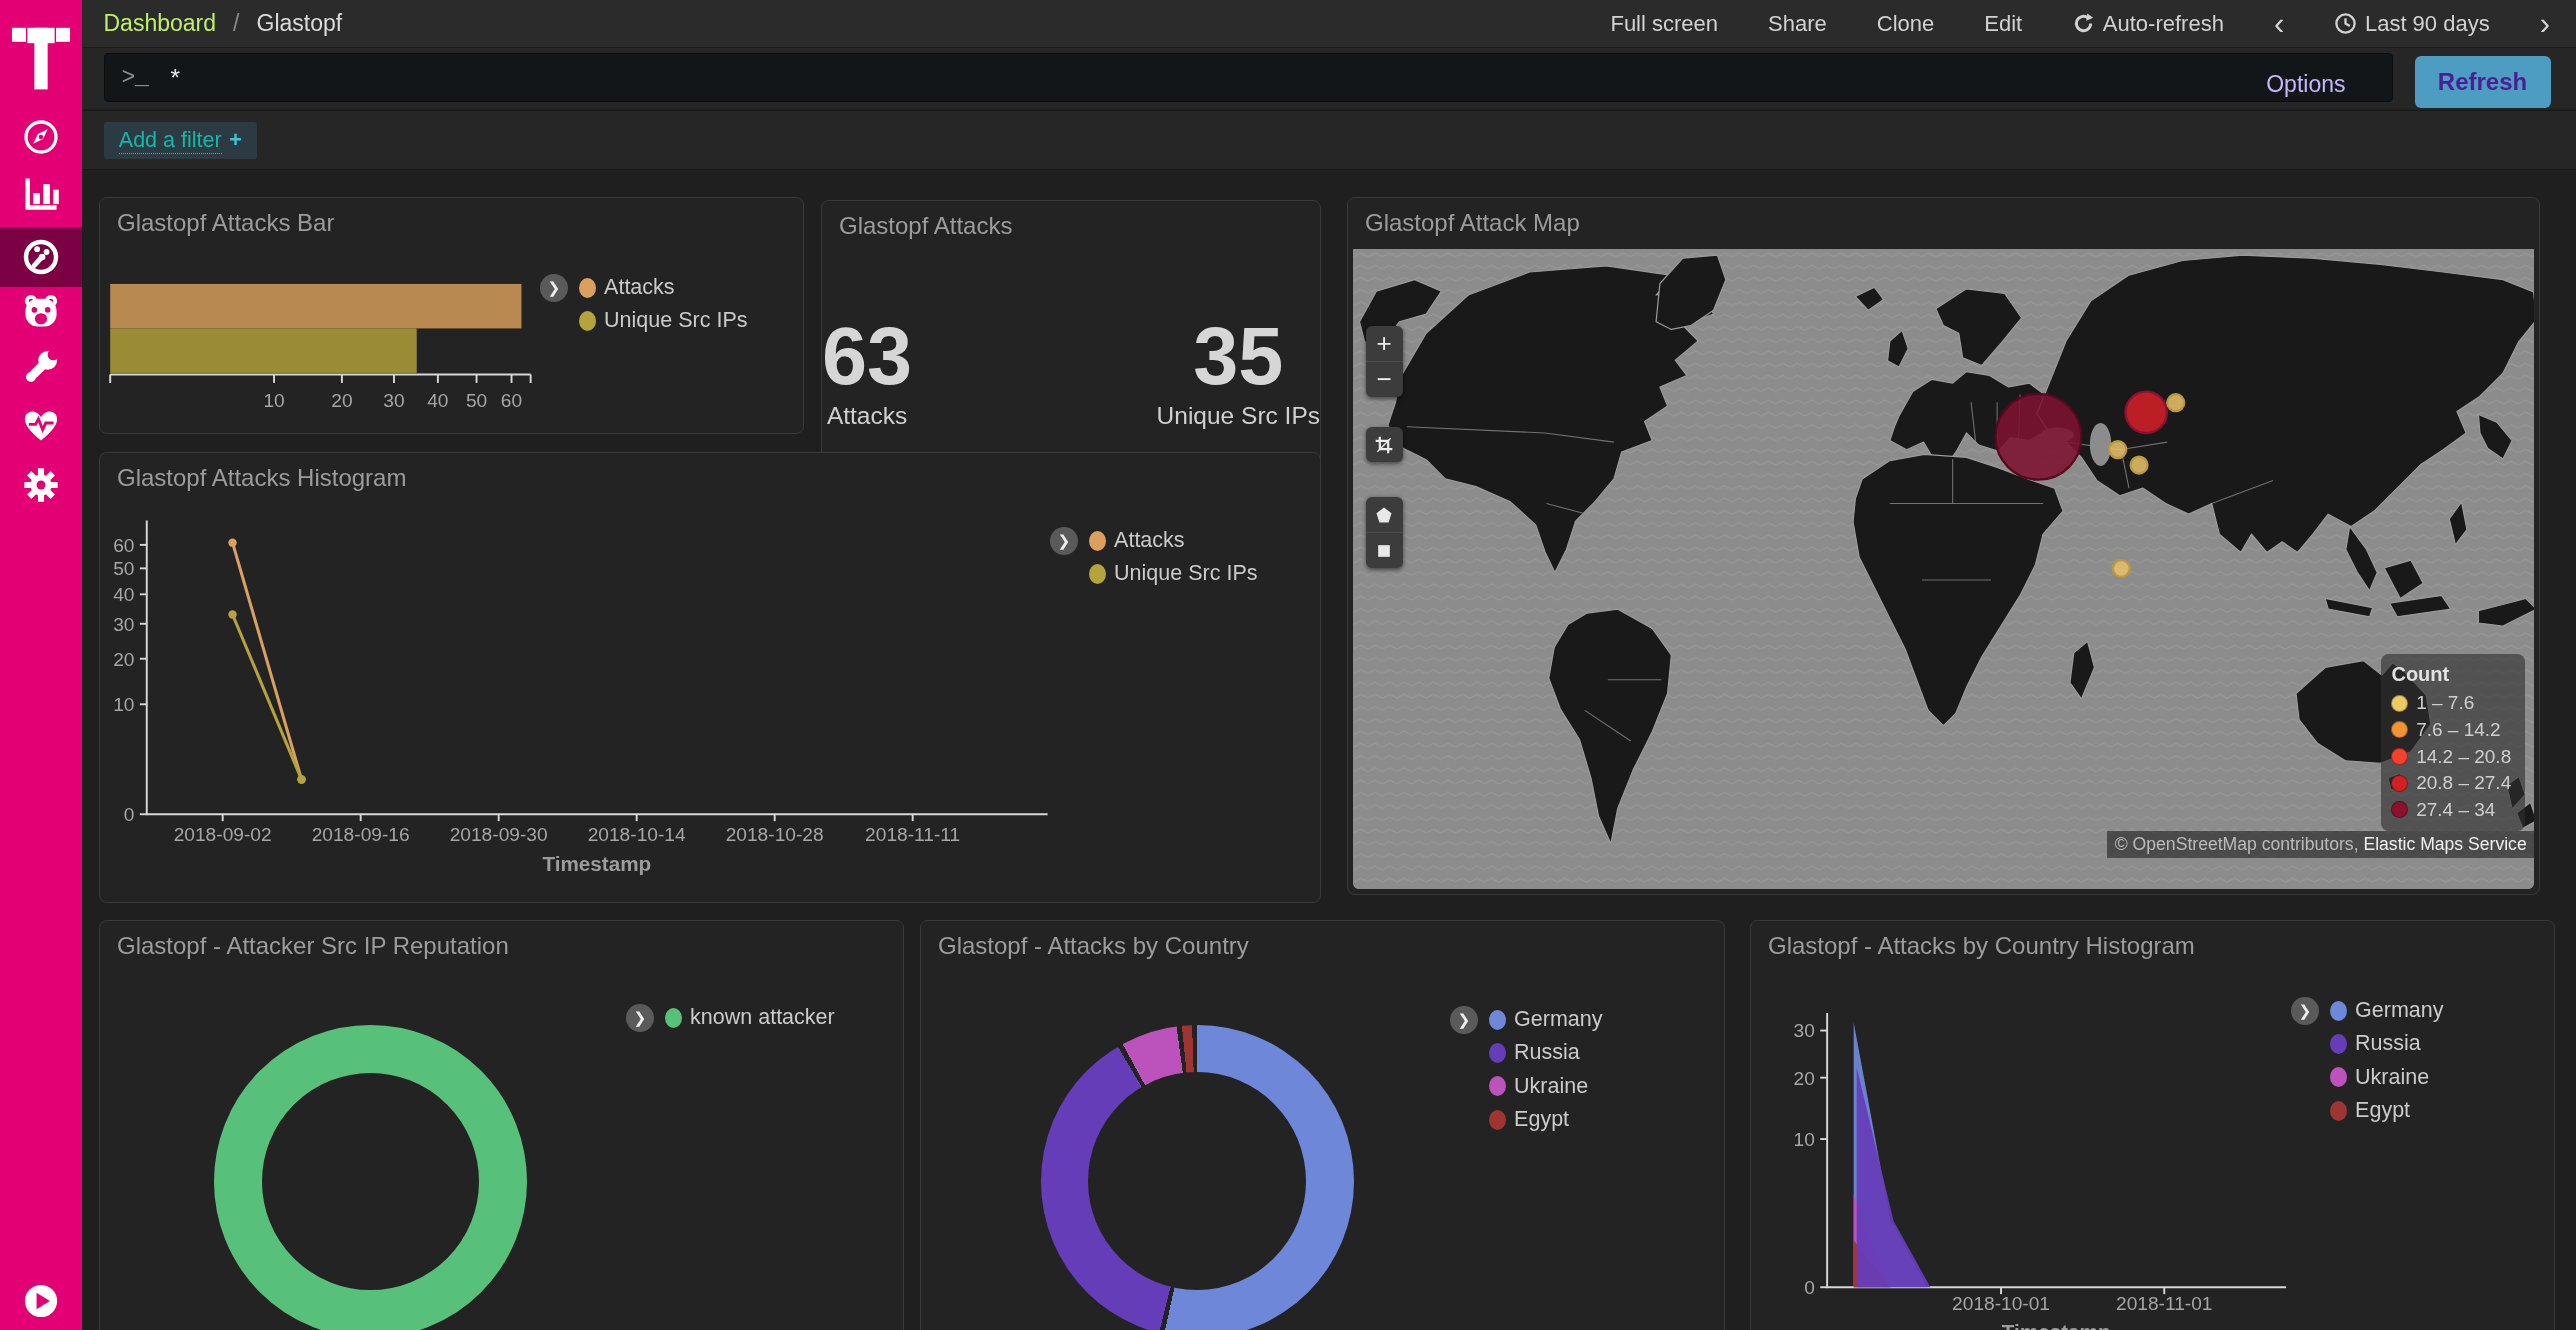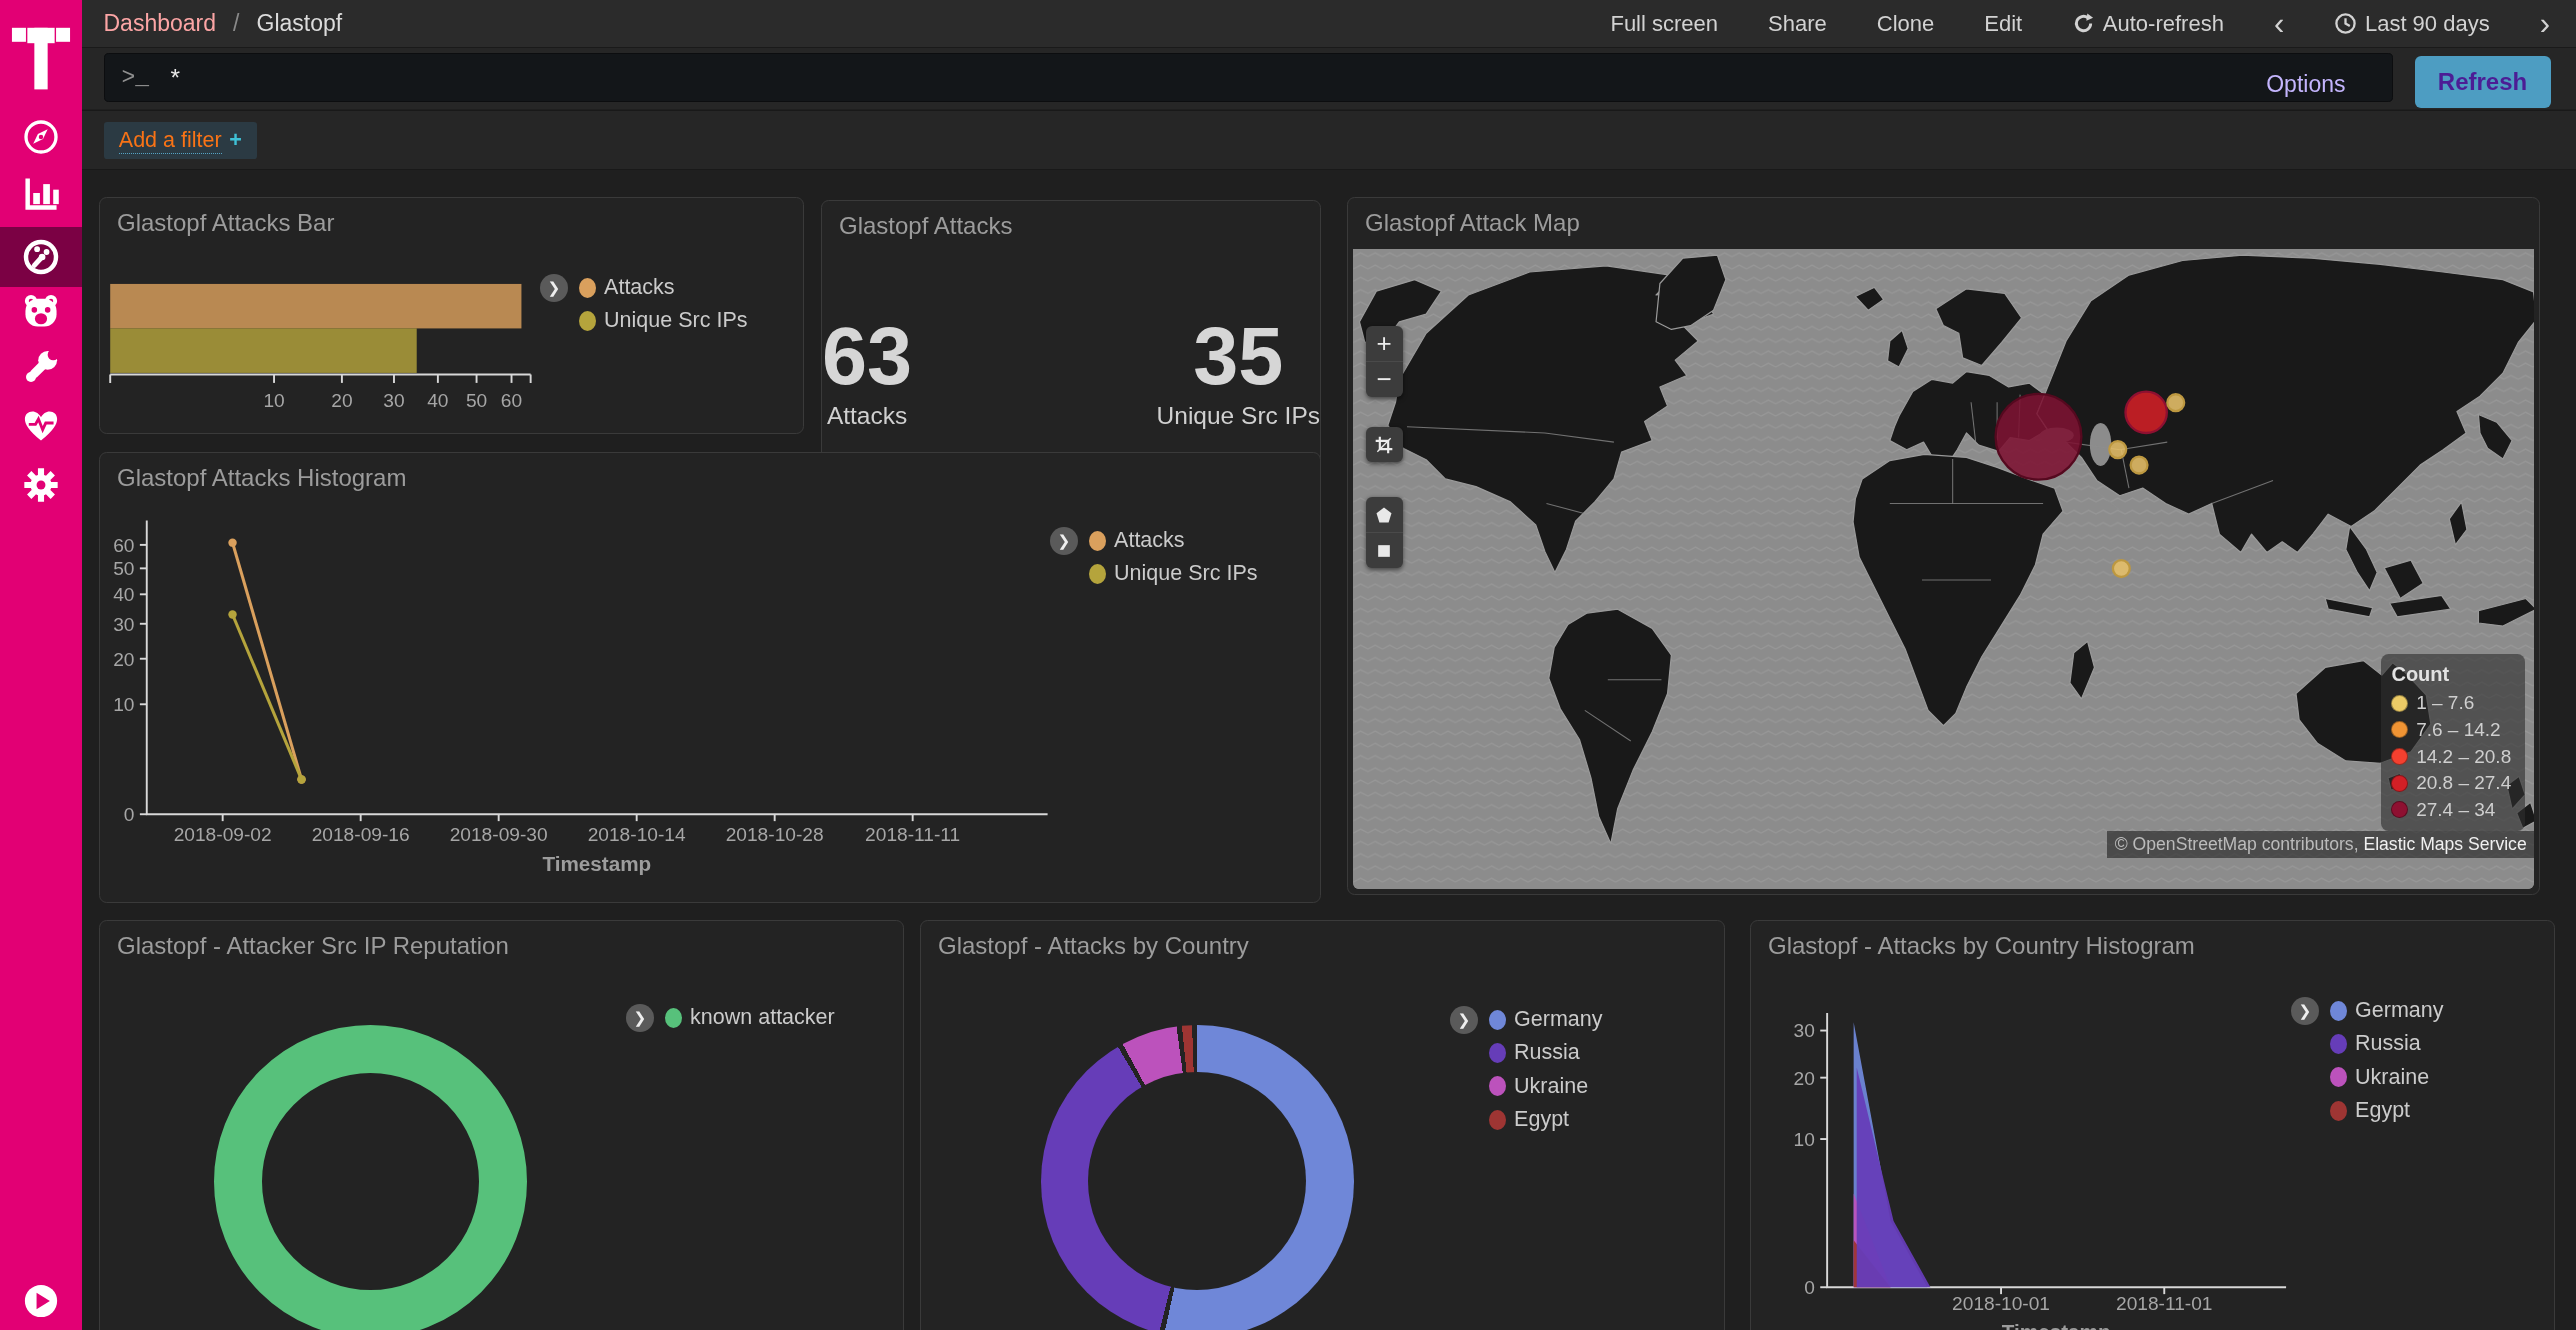--- a/index.html
+++ b/index.html
@@ -8,39 +8,39 @@
   
   #sidebar{position:absolute;left:0;top:0;width:82px;height:1331px;background:#e20074;z-index:30;}
   .side-icon{position:absolute;left:0;width:82px;height:60px;display:flex;align-items:center;justify-content:center;cursor:pointer;}
   .side-icon.selected{background:#7b0144;}
   .side-icon svg{width:40px;height:40px;}
   #logo{position:absolute;left:0;top:10.7px;width:82px;height:84px;}
   
   #topnav{position:absolute;left:82px;top:0;width:2494px;height:48px;background:#2b2b2b;
           display:flex;align-items:center;border-bottom:1.5px solid #1a1a1a;box-sizing:border-box;}
   #breadcrumb{margin-left:21.5px;font-size:23px;}
-  #breadcrumb .link{color:#fca5a5;cursor:pointer;}
+  #breadcrumb .link{color:#bef264;cursor:pointer;}
   #breadcrumb .sep{color:#8a8a8a;margin:0 10.7px;}
   #breadcrumb .cur{color:#dcdcdc;}
   #nav-right{margin-left:auto;display:flex;align-items:center;gap:34px;margin-right:26px;font-size:22px;color:#d2d2d2;}
   .nav-item{display:flex;align-items:center;gap:7.7px;cursor:pointer;white-space:nowrap;margin-left:16px;}
   .nav-item svg{width:23px;height:23px;}
   
   #querybar{position:absolute;left:82px;top:48px;width:2494px;height:61px;background:#262626;}
   #query-input{position:absolute;left:21.5px;top:5.4px;width:2289px;height:49px;background:#131619;border:0.8px solid #0c0d0f;
                border-radius:4.6px;display:flex;align-items:center;box-sizing:border-box;}
   #query-prompt{color:#8f8f8f;font-family:"Liberation Mono",monospace;font-size:23px;margin-left:17px;}
   #query-value{color:#e8e8e8;font-size:24.5px;margin-left:21.5px;}
   #options-link{position:absolute;right:46px;top:17px;color:#c4b5fd;font-size:23px;cursor:pointer;}
   #refresh-btn{position:absolute;right:-159px;top:1.5px;width:136px;height:52px;background:#4d9dc2;border-radius:6.1px;
                color:#4c1d95;font-size:24px;display:flex;align-items:center;justify-content:center;cursor:pointer;font-weight:bold;}
   
   #filterbar{position:absolute;left:82px;top:110px;width:2494px;height:60px;background:#262626;border-top:1.5px solid #191919;border-bottom:1.5px solid #191919;box-sizing:border-box;}
   #addfilter{position:absolute;left:21.5px;top:10.7px;background:#2b3a43;border-radius:3.1px;padding:6.1px 15.3px;font-size:21.5px;cursor:pointer;}
-  #addfilter .lbl{color:#f97316;border-bottom:1.5px dotted #54a3c4;padding-bottom:1.5px;}
+  #addfilter .lbl{color:#14b8a6;border-bottom:1.5px dotted #54a3c4;padding-bottom:1.5px;}
   #addfilter .plus{color:#3fc1d6;font-weight:bold;margin-left:7.7px;}
   
   .panel{position:absolute;background:#232323;border:1.5px solid #3a3a3a;border-radius:7.7px;box-sizing:border-box;}
   .panel-title{position:absolute;left:17px;top:10.7px;font-size:24px;color:#9c9c9c;white-space:nowrap;}
   .metric-wrap{position:absolute;top:115px;width:100%;display:flex;justify-content:space-between;gap:92px;text-align:center;}
   .metric .num{font-size:81px;font-weight:bold;color:#d6d6d6;line-height:1;}
   .metric .lab{font-size:24.5px;color:#d0d0d0;margin-top:4.6px;}
   
   .legend{position:absolute;display:flex;gap:10.7px;}
   .legend .chev{width:28px;height:28px;border-radius:50%;background:#5a5a5a;color:#eee;font-size:15.3px;display:flex;

